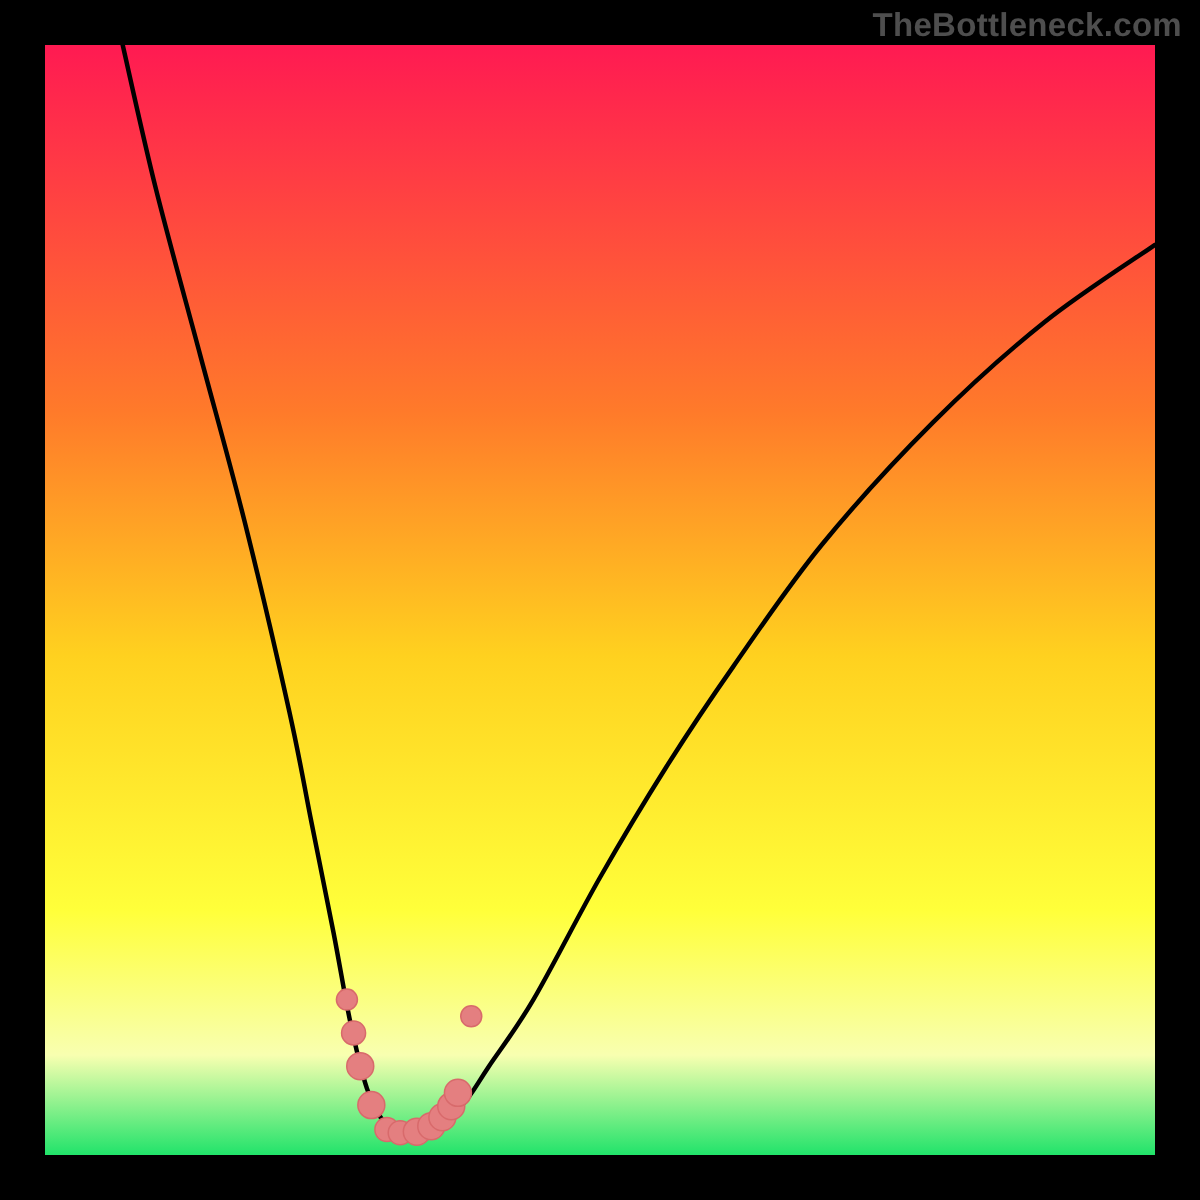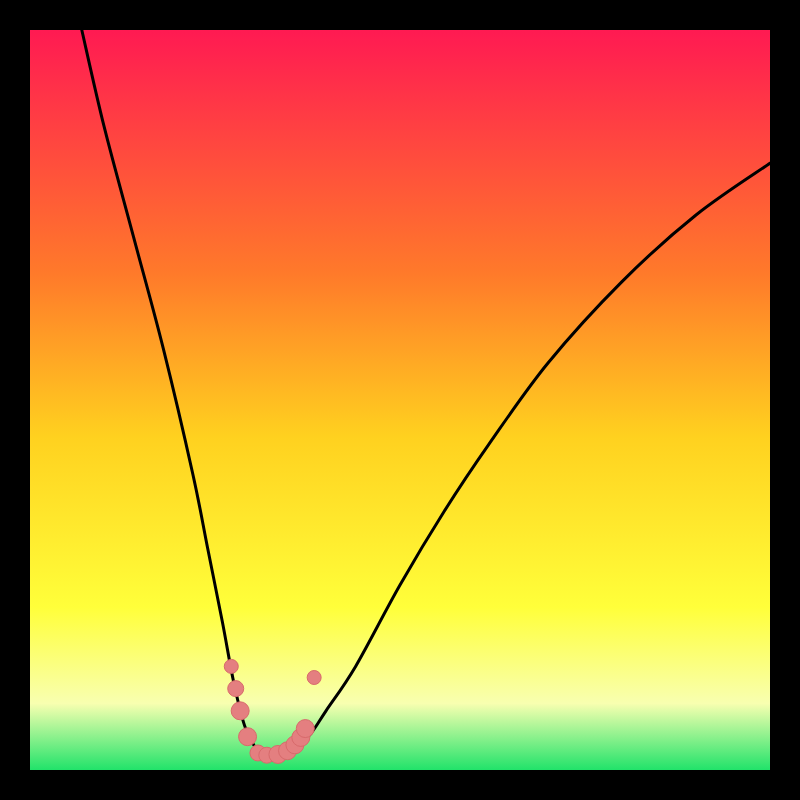--- a/index.html
+++ b/index.html
@@ -30,20 +30,21 @@
   svg.plot {
     position: absolute;
     top: 0;
     left: 0;
   }
 </style>
 </head>
 <body>
 <div class="frame">
 
+  <div class="watermark">TheBottleneck.com</div>
 
   <svg class="plot" width="800" height="800" viewBox="0 0 800 800">
     <defs>
       <linearGradient id="heat" x1="0" y1="0" x2="0" y2="1">
         <stop id="g0" offset="0%" stop-color="#ff1a52"></stop>
         <stop id="g1" offset="33%" stop-color="#ff7a2a"></stop>
         <stop id="g2" offset="55%" stop-color="#ffd11f"></stop>
         <stop id="g3" offset="78%" stop-color="#ffff3a"></stop>
         <stop id="g4" offset="91%" stop-color="#f8ffb0"></stop>
         <stop id="g5" offset="100%" stop-color="#21e36a"></stop>

